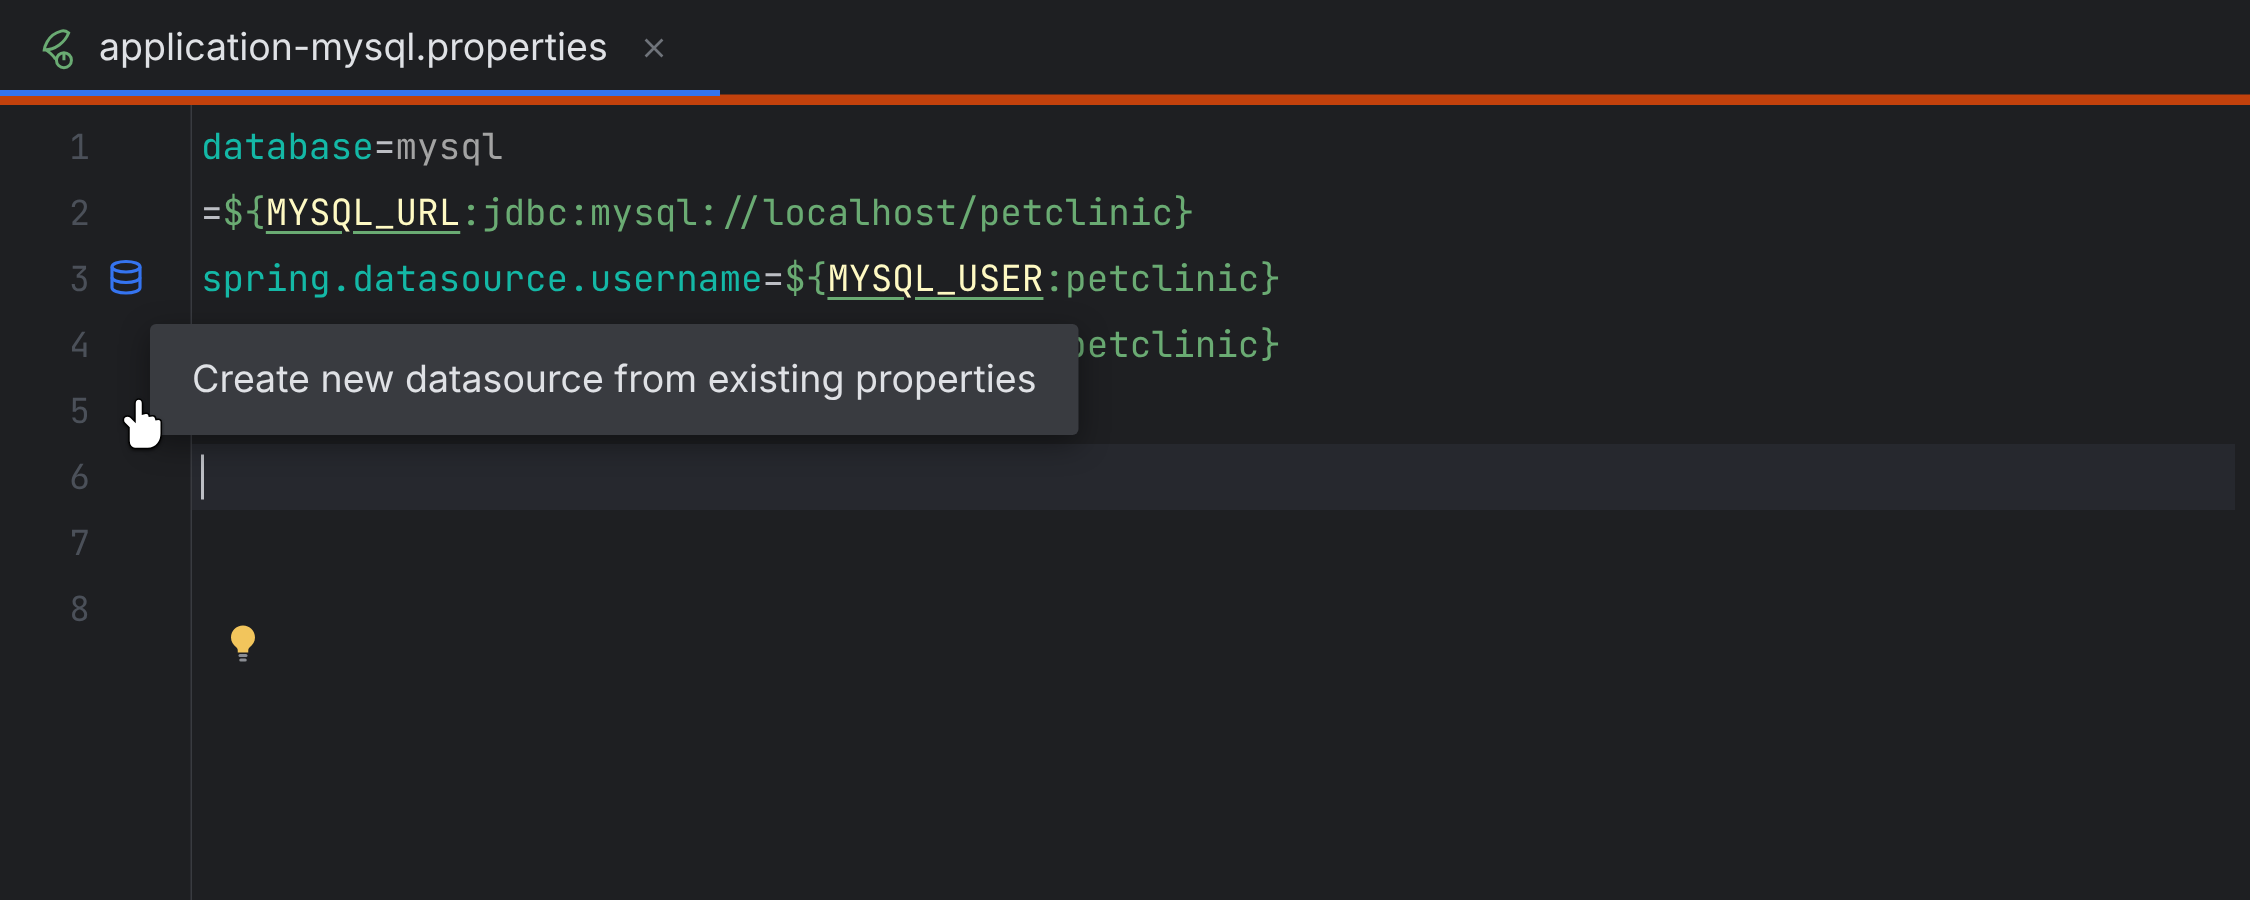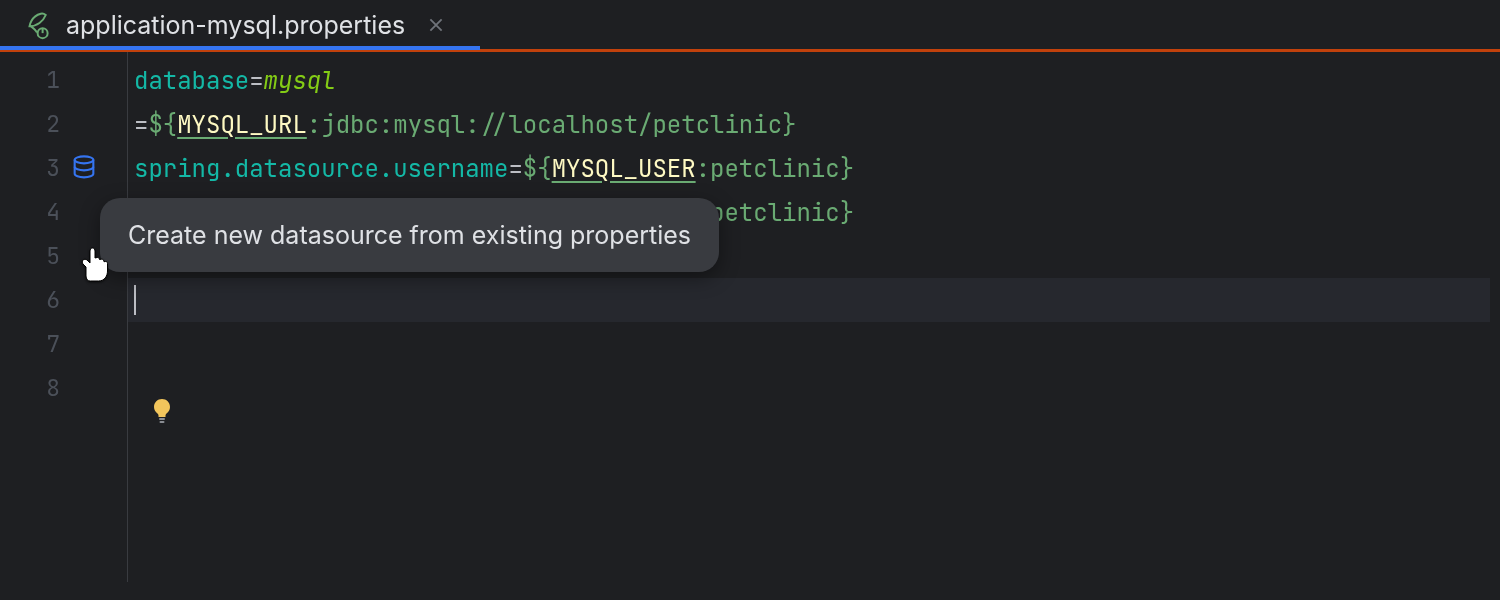--- a/index.html
+++ b/index.html
@@ -6,24 +6,24 @@
   html, body {
     width: 1500px; height: 600px;
     background: #1e1f22;
     font-family: "Segoe UI", "Inter", sans-serif;
     color: #bcbec4;
     overflow: hidden;
   }
 
   
   .tab-bar {
-    height: 52px;
+    height: 70px;
     display: flex;
     align-items: stretch;
-    border-bottom: 3px solid #c2410c;
+    border-bottom: 7px solid #c2410c;
     position: relative;
   }
   .tab {
     display: flex;
     align-items: center;
     padding: 0 20px 0 22px;
     gap: 14px;
     position: relative;
     cursor: pointer;
   }
@@ -111,32 +111,32 @@
   .caret {
     display: inline-block;
     width: 2px;
     height: 30px;
     background: #bcbec4;
   }
 
   .tk-comment { color: #7a7e85; }
   .tk-key     { color: #14b8a6; }
   .tk-eq      { color: #bcbec4; }
-  .tk-val     { color: #84cc16; font-style: italic; }
+  .tk-val     { color: #a3a3a3; }
   .tk-br      { color: #6aab73; }
   .tk-env     { color: #fef9c3; text-decoration: underline; text-decoration-color: #6aab73; text-underline-offset: 4px; }
   .tk-col     { color: #6aab73; }
 
   
   .tooltip {
     position: absolute;
     left: 100px;
     top: 146px;
     background: #393b40;
-    border-radius: 20px;
+    border-radius: 4px;
     padding: 22px 28px;
     color: #dfe1e5;
     font-size: 25px;
     box-shadow: 0 6px 20px rgba(0,0,0,0.4);
     z-index: 10;
   }
 
   
   .pointer-cursor {
     position: absolute;

